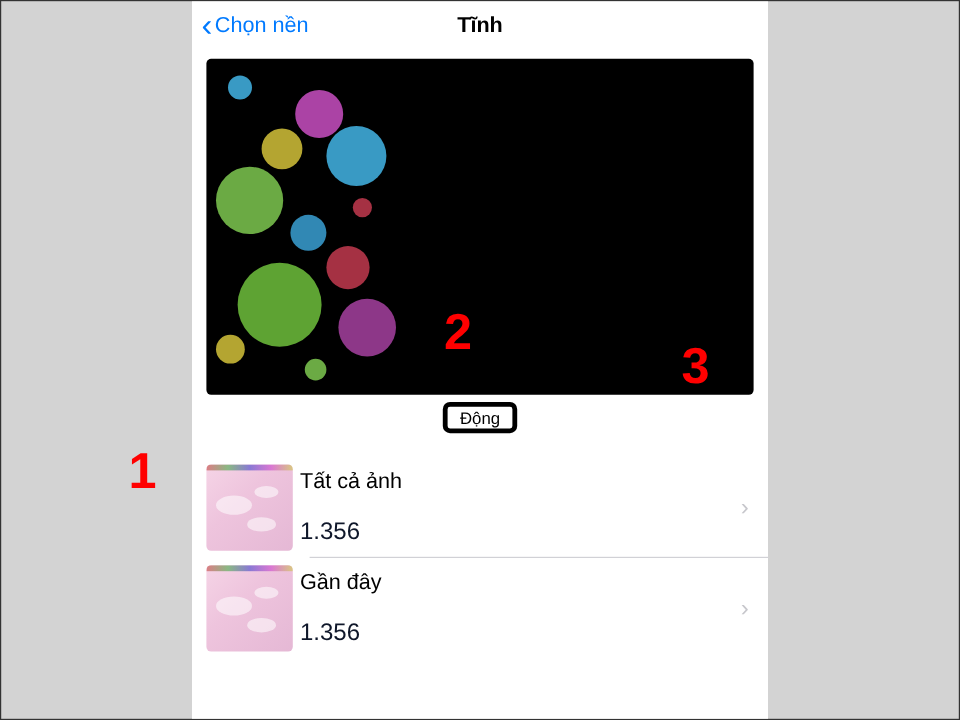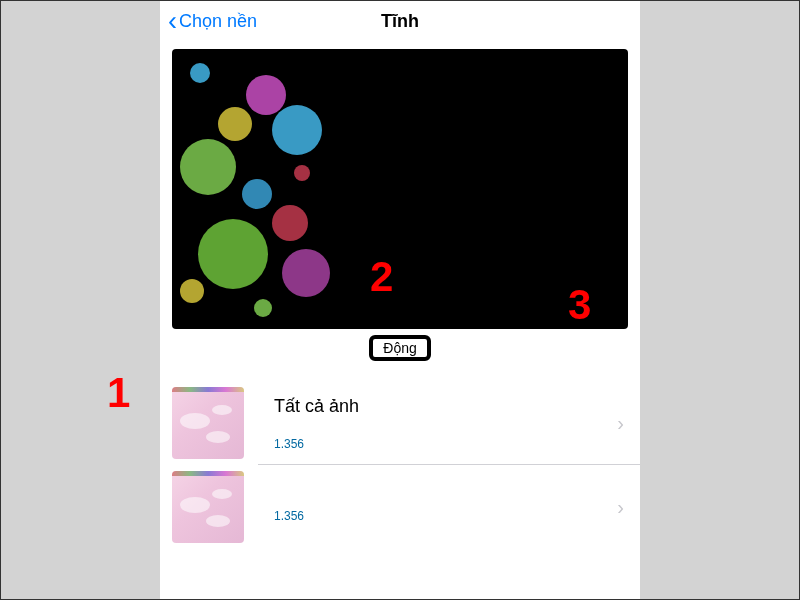--- a/index.html
+++ b/index.html
@@ -123,21 +123,21 @@
       background: radial-gradient(circle at 35% 30%, rgba(120,200,255,0.7) 0%, rgba(20,60,120,0.6) 50%, rgba(5,20,50,0.5) 100%);
     }
     
     .album-list {
       margin-top: 16px;
     }
     .album-row {
       display: flex;
       align-items: center;
       padding: 6px 12px;
-      gap: 30px;
+      gap: 6px;
       position: relative;
     }
     .album-separator {
       position: absolute;
       left: 98px;
       right: 0;
       bottom: 0;
       height: 1px;
       background: #d1d1d6;
     }
@@ -166,22 +166,22 @@
       flex: 1;
       display: flex;
       flex-direction: column;
       gap: 2px;
     }
     .album-title {
       font-size: 18px;
       color: #000;
     }
     .album-count {
-      font-size: 12px;
-      color: #0369a1;
+      font-size: 20px;
+      color: #0f172a;
       margin-top: 18px;
     }
     .chevron-right {
       color: #c7c7cc;
       font-size: 20px;
       padding-right: 4px;
     }
     
     .annotation {
       position: absolute;
@@ -245,18 +245,19 @@
       <div class="album-separator"></div>
     </div>
 
     <div class="album-row">
       <div class="album-thumb">
         <div class="cloud" style="width:30px;height:16px;top:26px;left:8px;"></div>
         <div class="cloud" style="width:24px;height:12px;top:44px;left:34px;"></div>
         <div class="cloud" style="width:20px;height:10px;top:18px;left:40px;"></div>
       </div>
       <div class="album-info">
+        <div class="album-title">Gần đây</div>
         <div class="album-count">1.356</div>
       </div>
       <div class="chevron-right">›</div>
     </div>
   </div>
 </div>
 
 </body></html>

